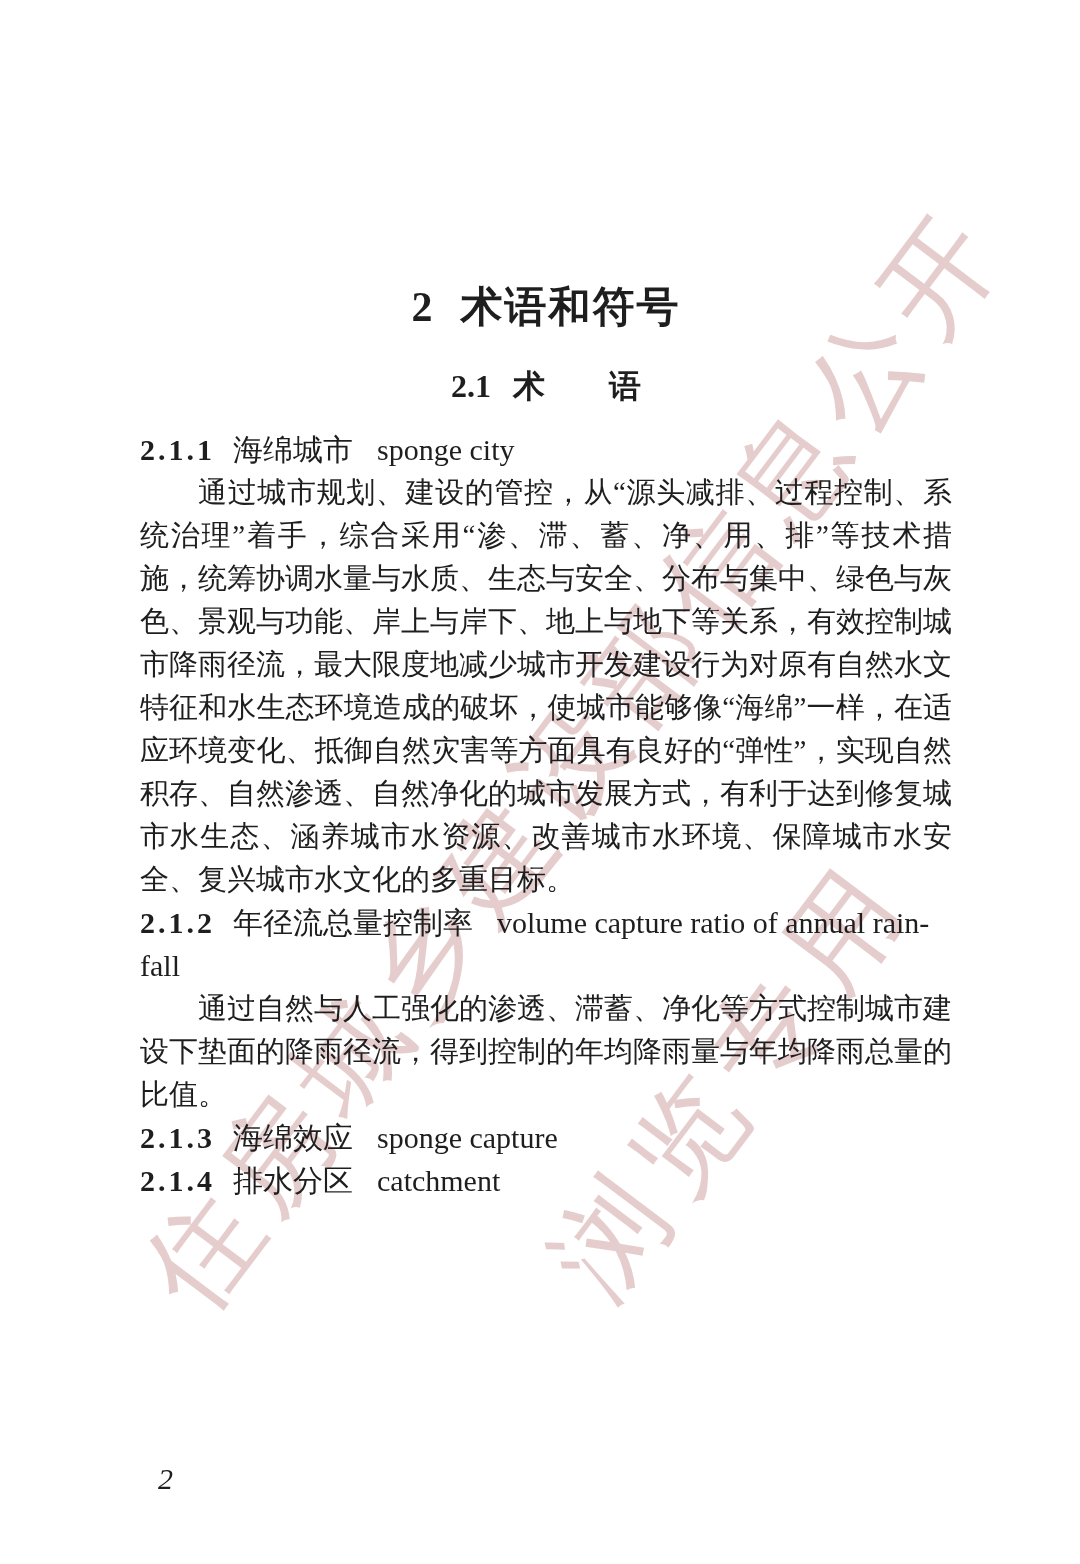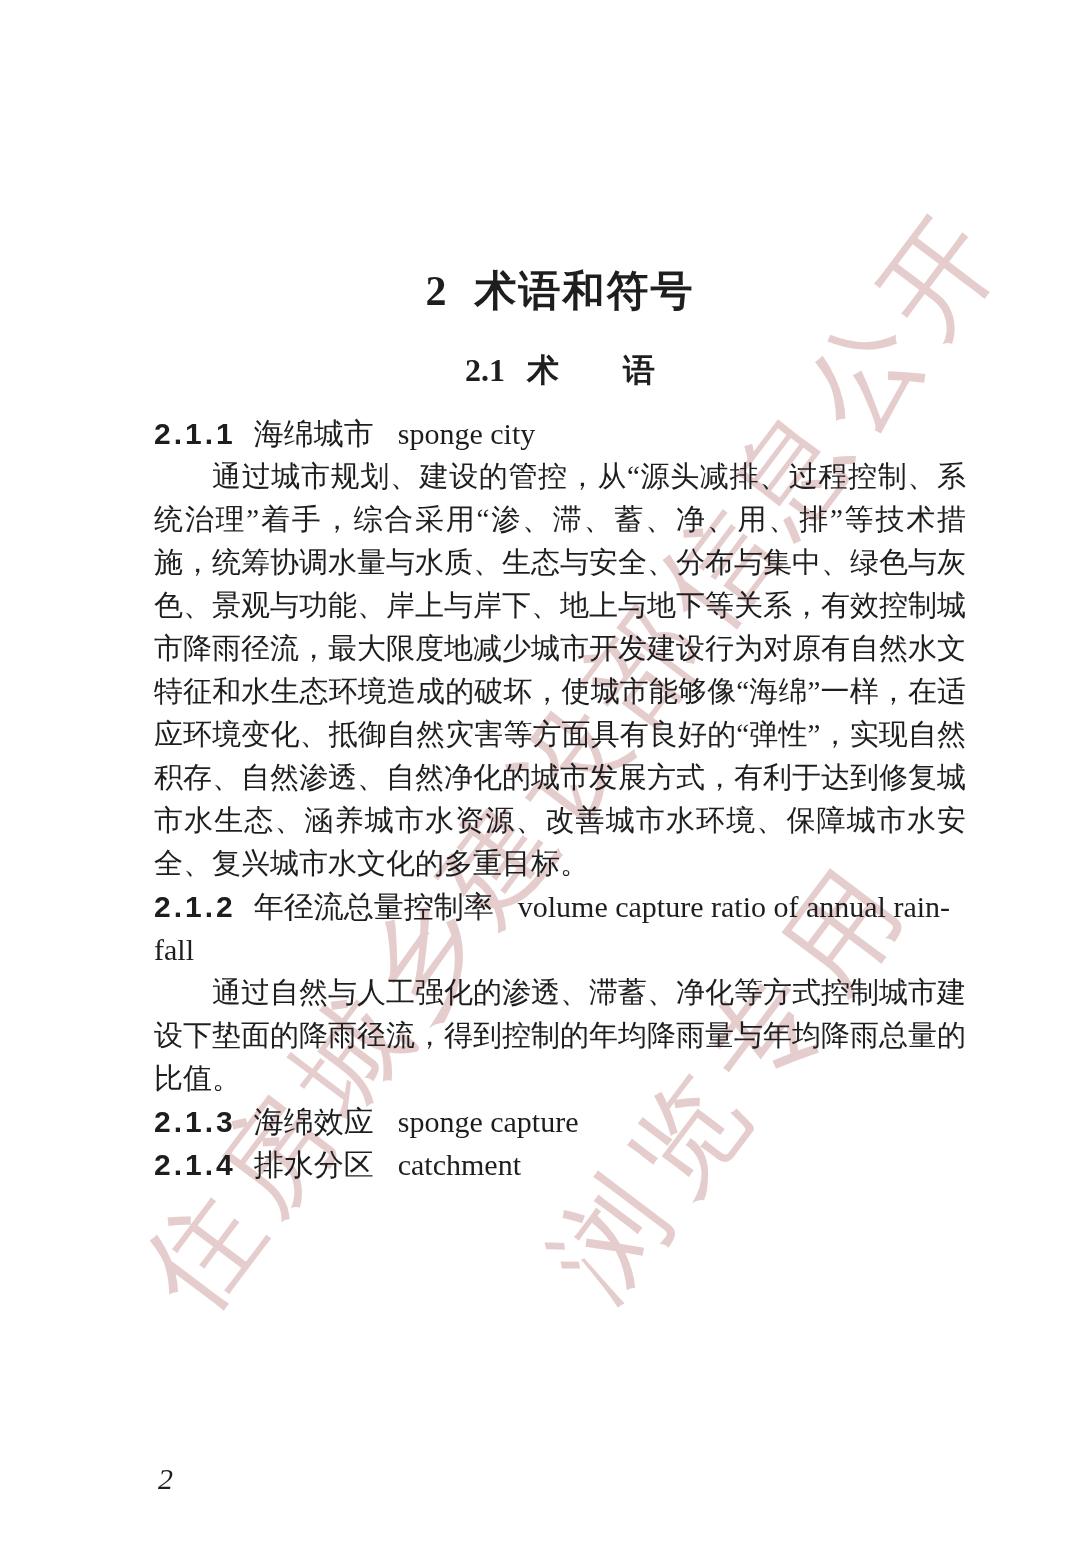--- a/index.html
+++ b/index.html
@@ -32,23 +32,22 @@
   }
   .wm-line2{
     left:733px;top:1078px;
     font-size:110px;letter-spacing:18px;
     transform:translate(-50%,-50%) rotate(-53deg);
   }
   
   .content{
     position:absolute;
     z-index:1;
-    left:140px;top:0;
+    left:140px;top:16px;
     width:812px;
-    margin-left:14px;
   }
   .chapter-title{
     margin:268px 0 0 0;
     text-align:center;
     font-family:"Liberation Sans","DejaVu Sans",sans-serif;
     font-size:42px;line-height:46px;
     font-weight:bold;
     letter-spacing:2px;
   }
   .chapter-title .chapter-number{margin-right:26px;font-family:"Liberation Serif",serif;}
@@ -62,21 +61,21 @@
   .section-title .section-number{margin-right:22px;font-family:"Liberation Serif",serif;}
   .terms{margin-top:22px;}
   .term-heading{
     font-size:30px;
     line-height:43px;
     text-align:left;
   }
   .term-number{
     font-weight:bold;
     letter-spacing:3px;
-    font-family:Liberation Sans, sans-serif;
+    font-family:Liberation Serif, serif;
   }
   .term-name{
     margin-left:18px;
     font-family:"Liberation Sans","DejaVu Sans",sans-serif;
   }
   .term-english{
     margin-left:24px;
     font-family:"Liberation Serif","DejaVu Serif",serif;
   }
   .term-definition{

